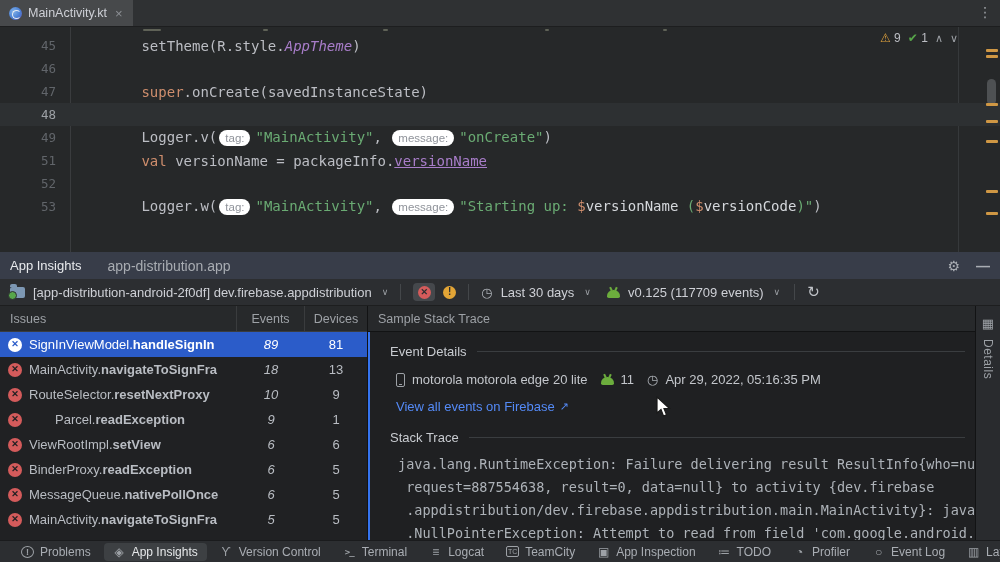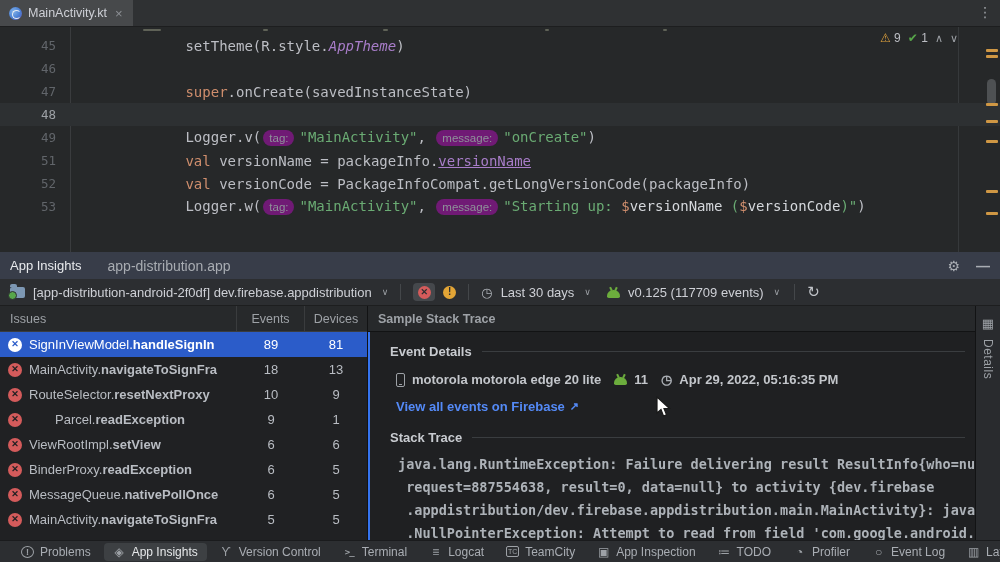--- a/index.html
+++ b/index.html
@@ -20,34 +20,34 @@
     border:1.4px solid #e8ecf2; border-right-color:transparent; border-radius:50%; }
   .tab-close { color:#8c8f94; font-size:13px; margin-left:2px; }
   .tab-kebab { position:absolute; right:8px; top:4px; color:#9da1a6; font-size:14px; letter-spacing:0; }
   
   .editor { position:absolute; left:0; top:27px; width:1000px; height:225px; background:#262829; overflow:hidden; }
   .clip-strip { position:absolute; left:0; top:0; width:1000px; height:6px; }
   .clip-strip i { position:absolute; top:2px; height:2px; background:#5f6257; border-radius:1px; }
   .gutter-line { position:absolute; left:70px; top:0; bottom:0; width:1px; background:#3a3c3e; }
   .margin-guide { position:absolute; left:958px; top:0; bottom:0; width:1px; background:#36393b; }
   .code-lines { position:absolute; left:0; top:7px; right:0; }
-  .code-row { display:flex; height:23px; align-items:center;gap:44px; }
+  .code-row { display:flex; height:23px; align-items:center; }
   .code-row.current { background:#2d3032; }
   .gut { width:56px; text-align:right; color:#61656a; font-family:"DejaVu Sans Mono",monospace; font-size:12.5px; flex:0 0 56px; }
   .code-row.current .gut { color:#9da1a6; }
   .code-text { white-space:pre; padding-left:18px; font-family:"DejaVu Sans Mono",monospace; font-size:14px; color:#bcbec4; }
   .t-plain { color:#bcbec4; }
   .t-kw { color:#cf8e6d; }
   .t-str { color:#6aab73; }
   .t-prop { color:#a87dc9; font-style:italic; }
   .t-propu { color:#a87dc9; text-decoration:underline; }
   .t-numlit { color:#5a9fd6; }
   .t-dollar { color:#cf8e6d; }
   .t-tvar { color:#d5d8dc; }
-  .t-hint { display:inline-block; background:#701a75; color:#8f939a; border-radius:8px;
+  .t-hint { display:inline-block; background:#ffffff; color:#8f939a; border-radius:8px;
     padding:0 6px; margin:0 5px 0 2px; font-family:"Liberation Sans",sans-serif; font-size:11.5px; line-height:16px; }
   .inspections { position:absolute; top:4px; right:42px; display:flex; align-items:center; gap:7px;
     font-size:12px; color:#bcbec4; }
   .warn-ic { color:#e2a33c; font-size:12px; }
   .ok-ic { color:#57a64a; font-size:12px; }
   .chev { color:#9da1a6; font-size:11px; }
   .stripe { position:absolute; right:0; top:0; width:16px; bottom:0; }
   .stripe .tick { position:absolute; left:2px; width:12px; height:3px; background:#cf9744; border-radius:1px; }
   .stripe .thumb { position:absolute; left:3px; width:9px; height:26px; background:#5c5f62; opacity:.75; border-radius:5px; }
   
@@ -80,28 +80,28 @@
   
   .ai-body { position:absolute; left:0; top:306px; width:1000px; height:234px; display:flex; background:#1f2022; }
   .issues-pane { width:368px; flex:0 0 368px; border-right:1px solid #121314; display:flex; flex-direction:column; background:#202123; }
   .issues-head { height:26px; display:flex; align-items:center; background:#27292b; border-bottom:1px solid #3a3c3e;
     color:#9da1a6; font-size:12.5px; }
   .col-issues { flex:1; padding-left:10px; border-right:1px solid #3a3c3e; height:100%; display:flex; align-items:center; }
   .col-events { width:68px; text-align:left; border-right:1px solid #3a3c3e; height:100%; display:flex; align-items:center; justify-content:center; }
   .col-devices { width:62px; text-align:center; height:100%; display:flex; align-items:center; justify-content:center; }
   .issue-row { height:25px; display:flex; align-items:center; color:#b9bdc3; font-size:13px; }
   .issue-row .name { flex:1; padding-left:8px; display:flex; align-items:center; gap:7px; overflow:hidden; white-space:nowrap; }
-  .issue-row .ev { width:68px; text-align:center; } .issue-row .dv { width:62px; text-align:center; }
+  .issue-row .ev { width:68px; text-align:center;font-style:italic; } .issue-row .dv { width:62px; text-align:center; }
   .issue-row.selected { background:#2b5cc9; color:#ffffff; }
   .err-circle { width:14px; height:14px; min-width:14px; border-radius:50%; background:#d45b5b; color:#202123;
     font-size:9px; font-weight:bold; display:flex; align-items:center; justify-content:center; line-height:1; }
   .issue-row.selected .err-circle { background:#ffffff; color:#2b5cc9; }
   .m-bold { font-weight:bold; }
   
-  .stack-pane { flex:1; display:flex; flex-direction:column; overflow:hidden; background:#1f2022;font-weight:bold; }
+  .stack-pane { flex:1; display:flex; flex-direction:column; overflow:hidden; background:#1f2022; }
   .stack-head { height:26px; background:#27292b; border-bottom:1px solid #121314; display:flex; align-items:center;
     padding-left:10px; color:#9da1a6; font-size:12.5px; flex:0 0 26px; }
   .stack-content { flex:1; border-left:2px solid #3574f0; padding:12px 0 0 20px; overflow:hidden; position:relative; }
   .section-head { display:flex; align-items:center; gap:10px; color:#c8cbd0; font-size:13px; margin-right:10px; }
   .section-head .rule { flex:1; height:1px; background:#3a3d40; }
   .device-row { display:flex; align-items:center; gap:7px; margin:13px 0 0 6px; color:#c3c6cb; font-size:13px; }
   .phone-ic { width:9px; height:14px; border:1.3px solid #9da1a6; border-radius:2px; position:relative; }
   .phone-ic::after { content:""; position:absolute; bottom:1px; left:2px; right:2px; height:1px; background:#9da1a6; }
   .fb-link { color:#548af7; font-size:13px; margin:12px 0 0 6px; display:flex; align-items:center; gap:5px; }
   .ext-arrow { font-size:11px; }
@@ -170,21 +170,20 @@
         <div class="code-row">
           <span class="gut">49</span>
           <span class="code-text"><span class="t-plain">        Logger.v(</span><span class="t-hint">tag:</span><span class="t-str">"MainActivity"</span><span class="t-plain">, </span><span class="t-hint">message:</span><span class="t-str">"onCreate"</span><span class="t-plain">)</span></span>
         </div>
         <div class="code-row">
           <span class="gut">51</span>
           <span class="code-text"><span class="t-plain">        </span><span class="t-kw">val</span><span class="t-plain"> versionName = packageInfo.</span><span class="t-propu">versionName</span></span>
         </div>
         <div class="code-row">
           <span class="gut">52</span>
-          <span class="code-text"><span class="t-plain">        </span><span class="t-kw">val</span><span class="t-plain"> versionCode = PackageInfoCompat.getLongVersionCode(packageInfo)</span></span>
         </div>
         <div class="code-row">
           <span class="gut">53</span>
           <span class="code-text"><span class="t-plain">        Logger.w(</span><span class="t-hint">tag:</span><span class="t-str">"MainActivity"</span><span class="t-plain">, </span><span class="t-hint">message:</span><span class="t-str">"Starting up: </span><span class="t-dollar">$</span><span class="t-tvar">versionName</span><span class="t-str"> (</span><span class="t-dollar">$</span><span class="t-tvar">versionCode</span><span class="t-str">)"</span><span class="t-plain">)</span></span>
         </div>
       </div>
 
     <div class="inspections">
       <span><span class="warn-ic">⚠</span>
         <span>9</span></span>

